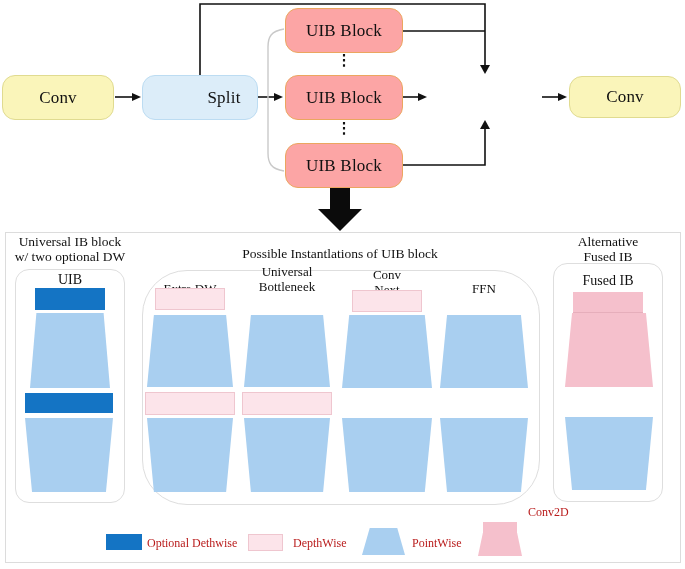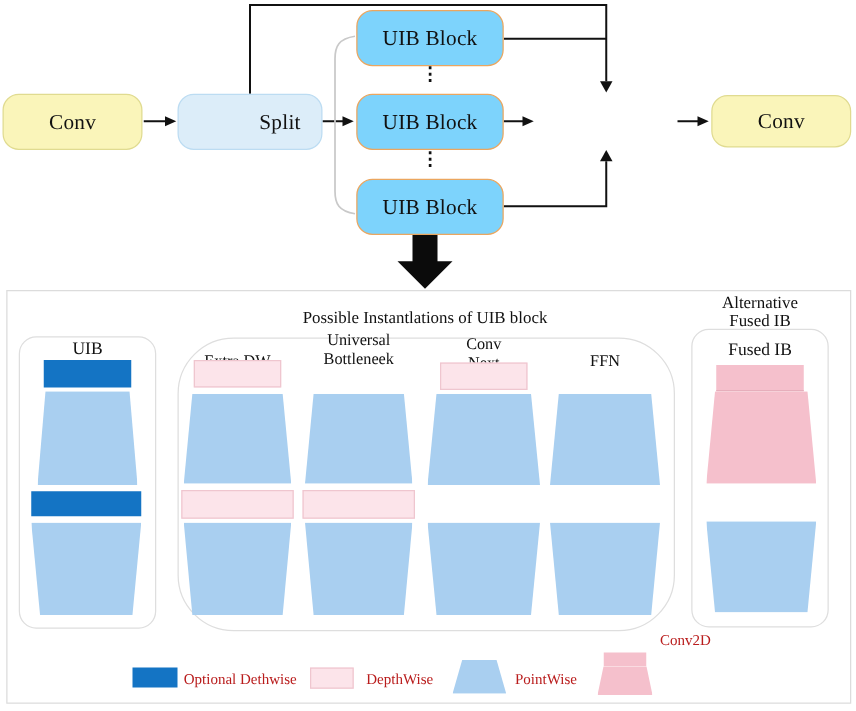--- a/index.html
+++ b/index.html
@@ -8,21 +8,21 @@
     font-family:"Liberation Serif","DejaVu Serif",serif;color:#111;
   }
   .wires{position:absolute;left:0;top:0;}
   .node{
     position:absolute;display:flex;align-items:center;justify-content:center;
     border-radius:13px;font-size:17px;border:1px solid transparent;box-sizing:border-box;
     letter-spacing:.2px;
   }
   .n-yellow{background:#faf5ba;border-color:#e0db90;}
   .n-blue{background:#dcedf9;border-color:#bcdcf2;padding-left:48px;}
-  .n-orange{background:#7dd3fc;border-color:#eba65f;}
+  .n-orange{background:#fca5a5;border-color:#eba65f;}
   .n-green{background:#a5cfab;border-color:#8bbd94;}
   .dots{
     position:absolute;display:flex;flex-direction:column;align-items:center;gap:2px;
     font-weight:bold;color:#111;
   }
   .dots span{font-size:15px;line-height:11px;}
   .panel{position:absolute;border:1px solid #dcdcdc;background:#fff;box-sizing:border-box;}
   .subbox{position:absolute;border:1px solid #dedede;box-sizing:border-box;background:transparent;}
   .hdr{
     position:absolute;transform:translateX(-50%);text-align:center;white-space:nowrap;
@@ -78,20 +78,24 @@
 
   <div class="dots" style="left:337px;top:55px;width:14px;">
     <span>⋮</span>
   </div>
   <div class="dots" style="left:337px;top:123px;width:14px;">
     <span>⋮</span>
   </div>
 
   <div class="panel" style="left:5px;top:232px;width:676px;height:331px"></div>
 
+  <div class="hdr" style="left:70px;top:234px">
+    <div>Universal IB block</div>
+    <div>w/ two optional DW</div>
+  </div>
   <div class="subbox" style="left:15px;top:269px;width:110px;height:234px;border-radius:14px"></div>
   <div class="hdr" style="left:70px;top:272px;font-size:14px">UIB</div>
   <div class="shape c-darkblue" style="left:35px;top:288px;width:70px;height:22px"></div>
   <div class="shape c-pwblue trap-exp" style="left:30px;top:313px;width:80px;height:75px"></div>
   <div class="shape c-darkblue" style="left:25px;top:393px;width:88px;height:20px"></div>
   <div class="shape c-pwblue trap-con" style="left:25px;top:418px;width:88px;height:74px"></div>
 
   <div class="hdr" style="left:340px;top:246px">Possible Instantlations of UIB block</div>
   <div class="subbox" style="left:142px;top:270px;width:398px;height:235px;border-radius:45px"></div>
 

